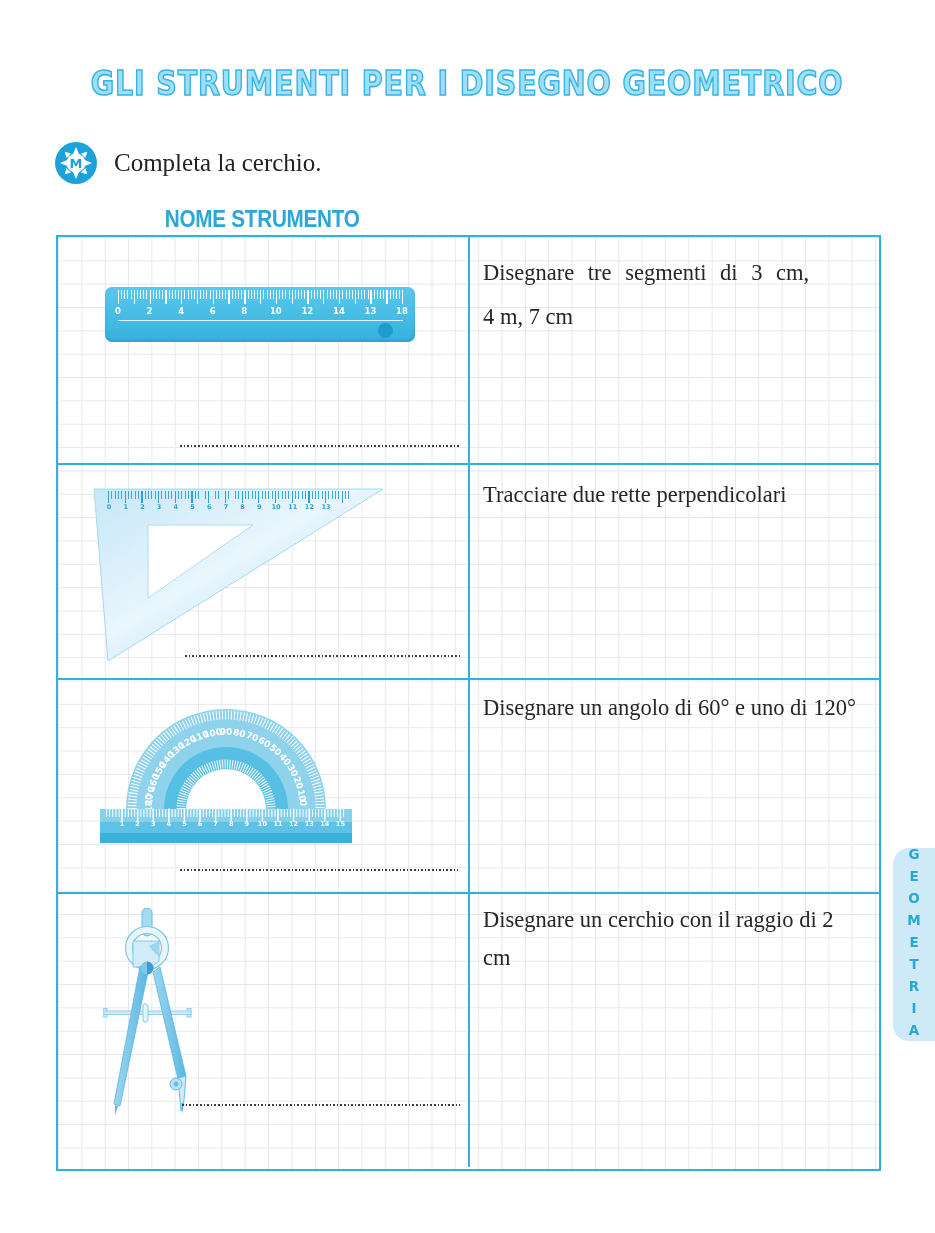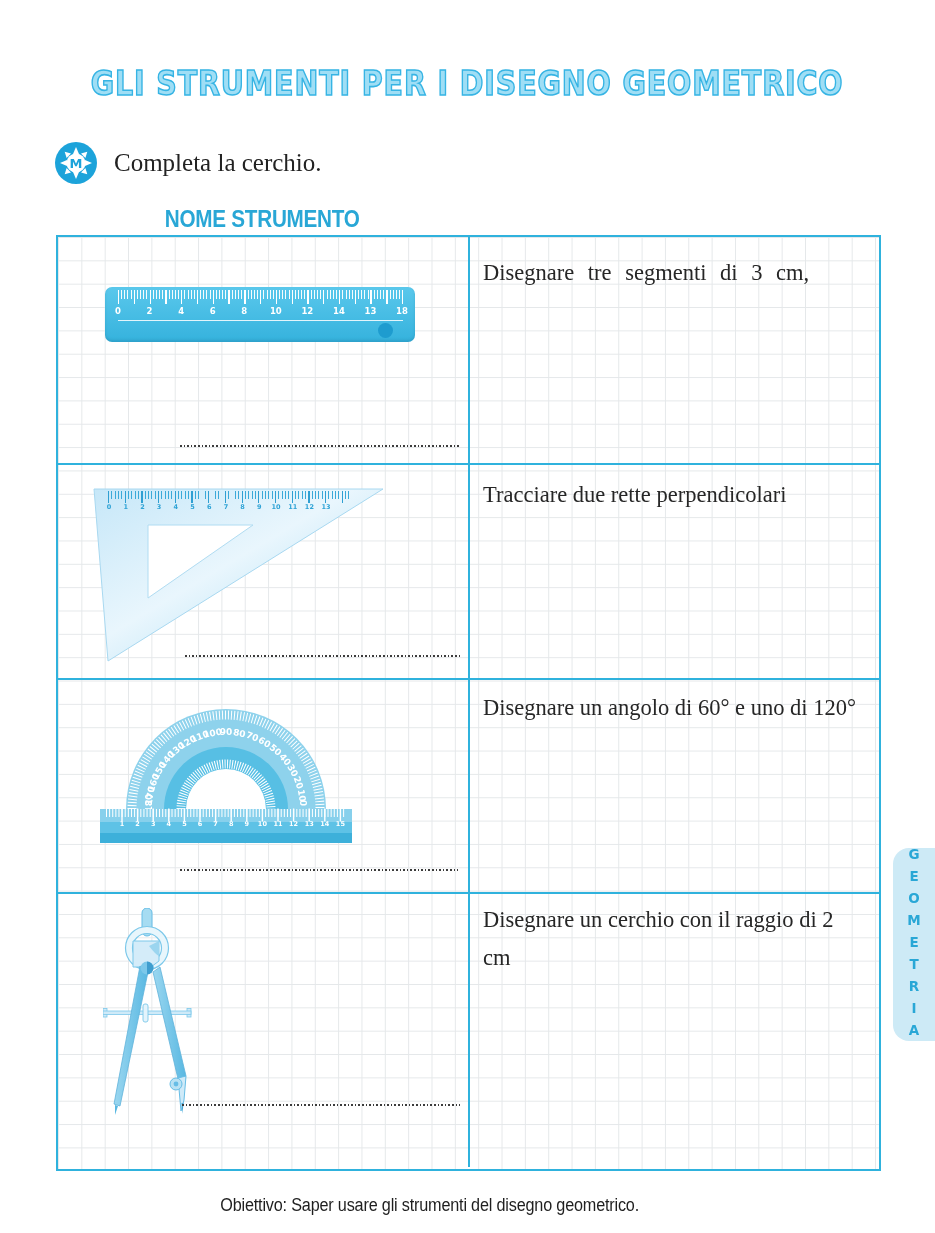--- a/index.html
+++ b/index.html
@@ -153,20 +153,21 @@
               <span style="--i: 8;">13</span>
               <span style="--i: 9;">18</span>
             </div>
           <div class="hairline"></div>
           <div class="hole"></div>
         </div>
         <div class="answer-line" id="ans1"></div>
       </div>
       <div class="cell-usage">
         <span class="usage-line usage-line1">Disegnare tre segmenti di 3 cm,</span>
+        <span class="usage-line">4 m, 7 cm</span>
       </div>
     </div>
 
     <div class="row r2">
       <div class="cell-tool">
         <div class="setsquare">
           <svg width="293" height="186" viewBox="0 0 293 186">
             <defs>
               <linearGradient id="triGrad" x1="0" y1="0" x2="1" y2="1">
                 <stop offset="0" stop-color="#c6e7f8"></stop>
@@ -304,18 +305,15 @@
         <span class="usage-line">cm</span>
       </div>
     </div>
 
   </div>
 
   <div class="side-tab">
     <div class="vtext">GEOMETRIA</div>
   </div>
 
-  <div class="footer-note">
-    <span>Obiettivo: Saper usare gli strumenti del disegno geometrico.</span>
-  </div>
 
 
 </div>
 
 </body></html>

